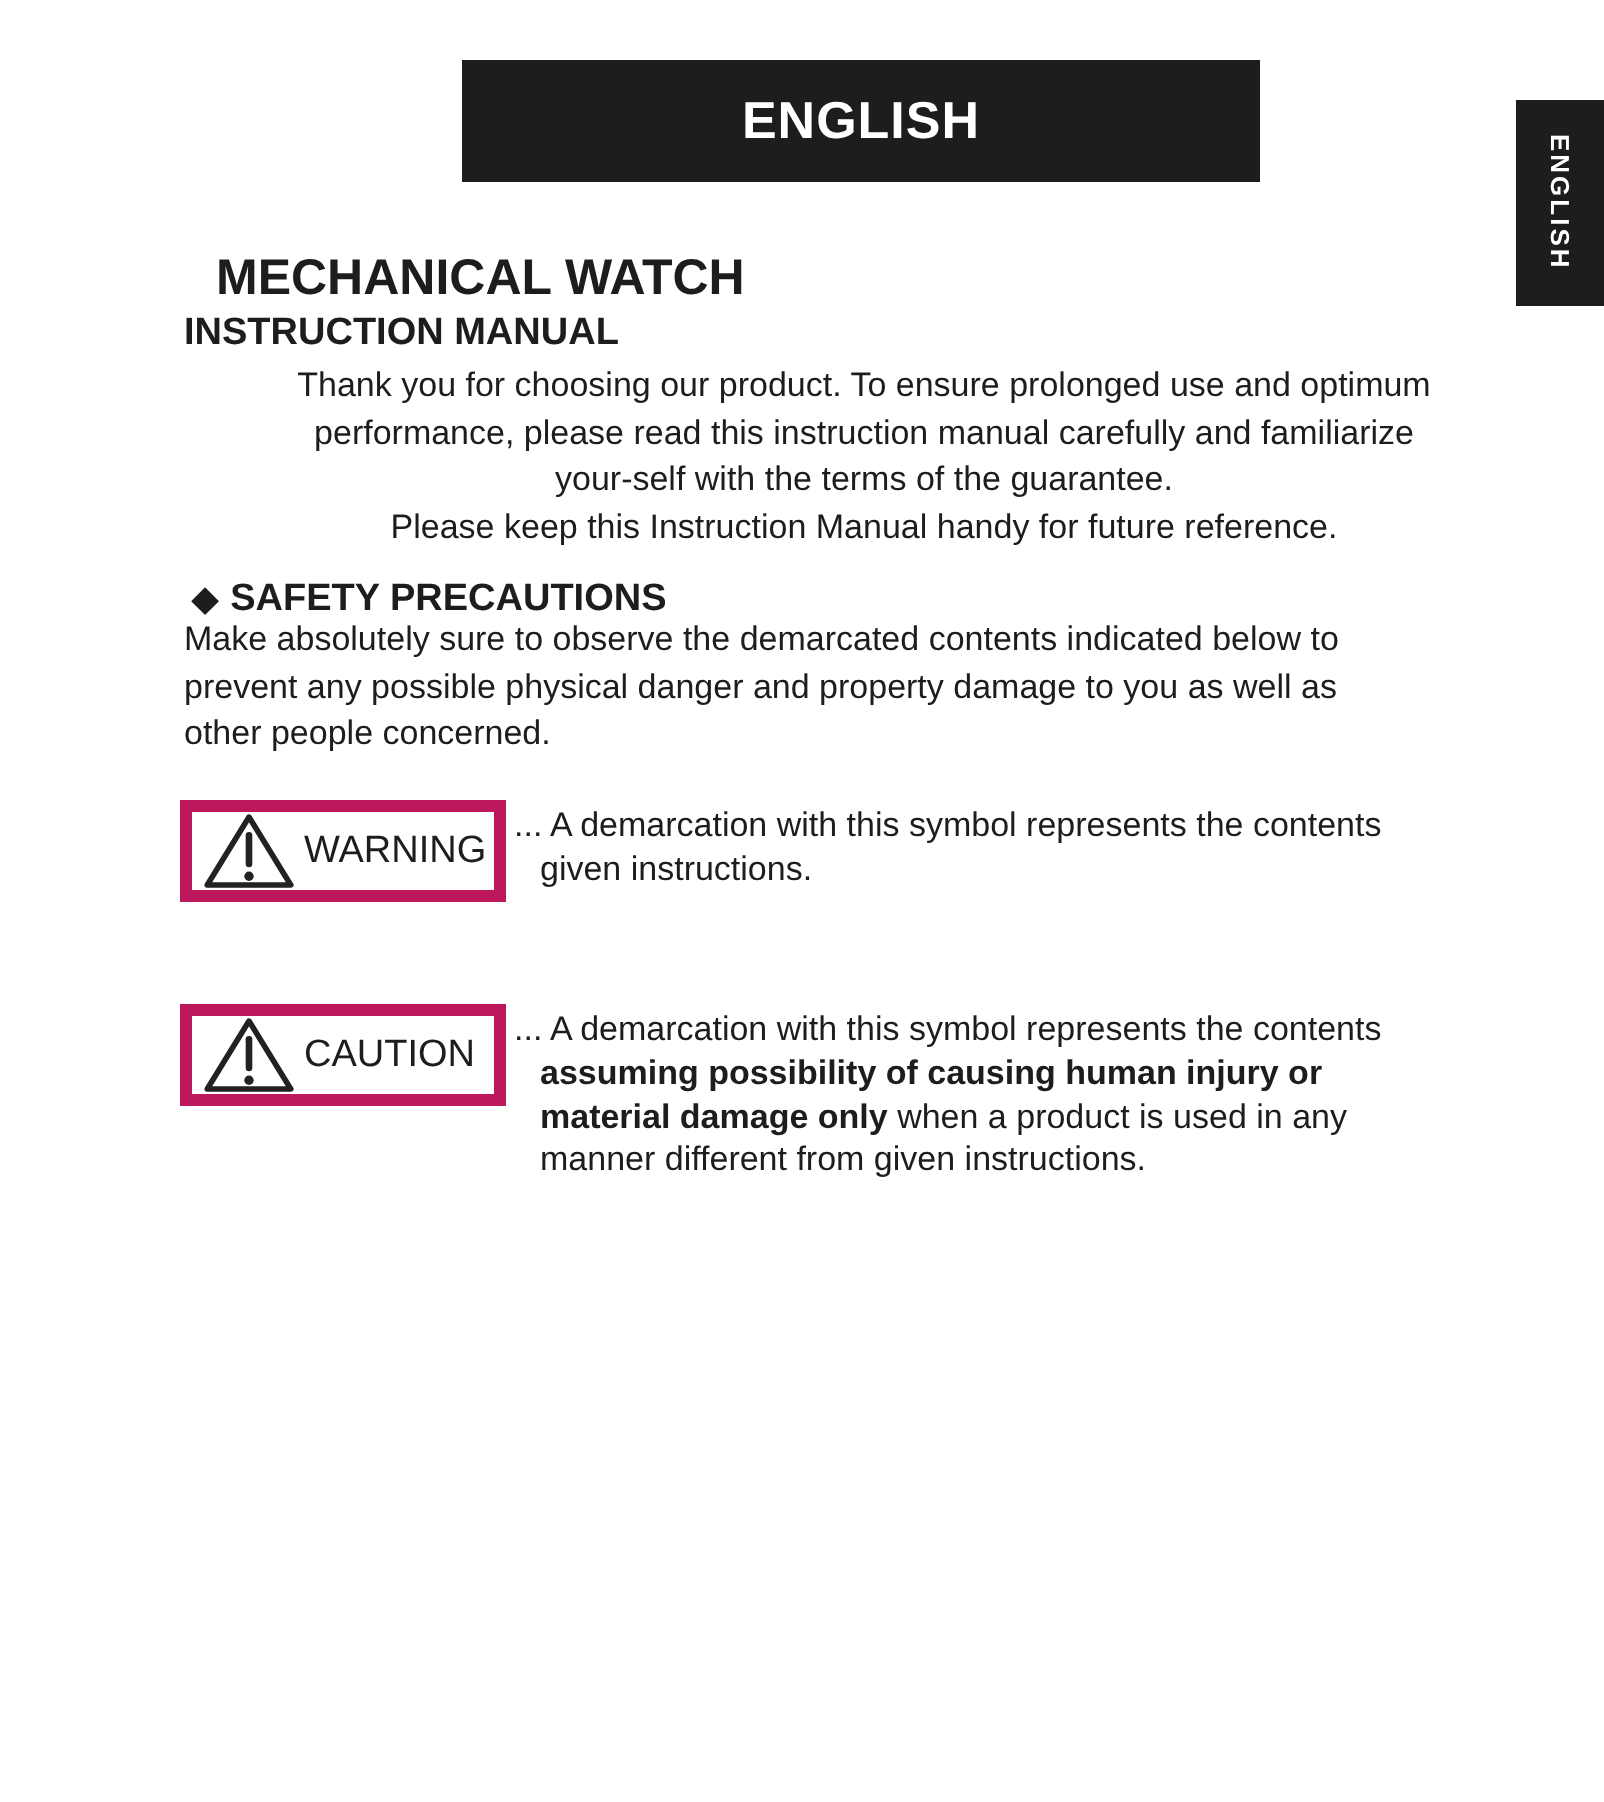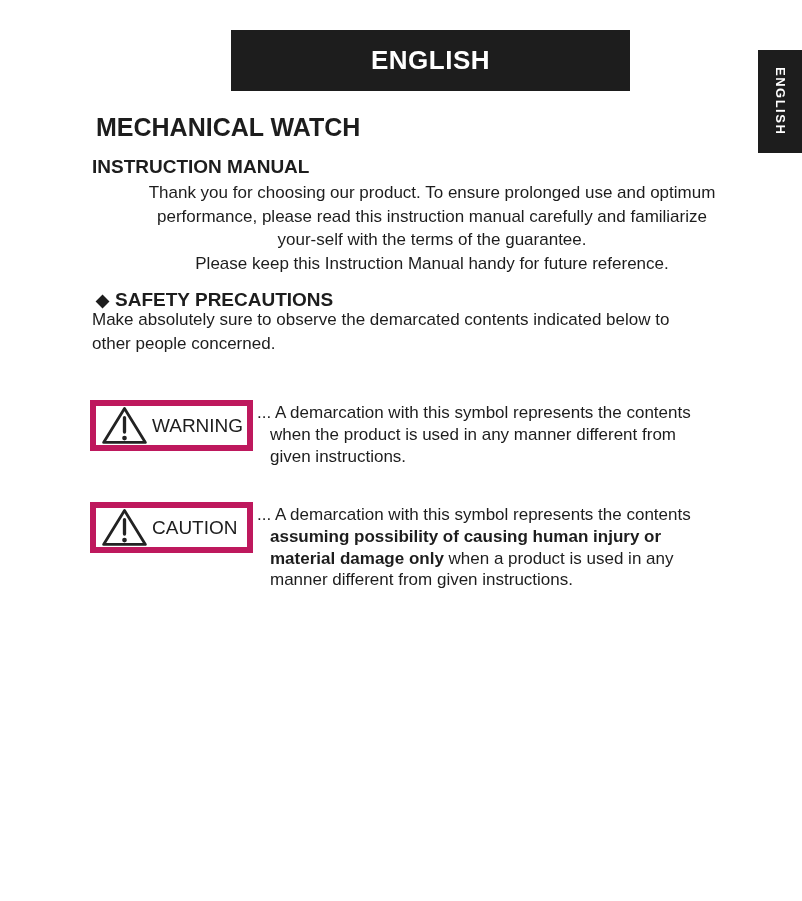--- a/index.html
+++ b/index.html
@@ -40,21 +40,21 @@
     writing-mode: vertical-rl;
     color: #ffffff;
     font-weight: bold;
     font-size: 13px;
     letter-spacing: 1.5px;
   }
 
   .doc-title {
     position: absolute;
     left: 92px; top: 109px;
-    margin: 4px;
+    margin: 16px;
     font-size: 25px;
     font-weight: bold;
     white-space: nowrap;
   }
   .doc-subtitle {
     position: absolute;
     left: 92px; top: 156px;
     margin: 0;
     font-size: 19px;
     font-weight: bold;
@@ -161,35 +161,35 @@
       <div class="line">Thank you for choosing our product. To ensure prolonged use and optimum</div>
       <div class="line">performance, please read this instruction manual carefully and familiarize</div>
       <div class="line">your-self with the terms of the guarantee.</div>
       <div class="line">Please keep this Instruction Manual handy for future reference.</div>
     </div>
 
   <h3 class="safety-heading"><span class="diamond">◆</span><span>SAFETY PRECAUTIONS</span></h3>
 
   <div class="safety-body">
       <div class="line">Make absolutely sure to observe the demarcated contents indicated below to</div>
+      <div class="line">prevent any possible physical danger and property damage to you as well as</div>
       <div class="line">other people concerned.</div>
     </div>
 
   <div class="notice notice-warning">
     <div class="notice-box">
       <svg viewBox="0 0 54 47" aria-hidden="true">
         <path d="M27 4 L51 43 L3 43 Z" fill="none" stroke="#222222" stroke-width="3.2" stroke-linejoin="round"></path>
         <path d="M27 14.5 L27 31" stroke="#222222" stroke-width="3.8" stroke-linecap="round" fill="none"></path>
         <circle cx="27" cy="38" r="2.7" fill="#222222"></circle>
       </svg>
       <span class="notice-label">WARNING</span>
     </div>
     <div class="notice-text">
         <div class="notice-line first"><span>... A demarcation with this symbol represents the contents</span></div>
-        <div class="notice-line"><span>when the product is used in any manner different from</span></div>
         <div class="notice-line"><span>given instructions.</span></div>
       </div>
   </div>
 
   <div class="notice notice-caution">
     <div class="notice-box">
       <svg viewBox="0 0 54 47" aria-hidden="true">
         <path d="M27 4 L51 43 L3 43 Z" fill="none" stroke="#222222" stroke-width="3.2" stroke-linejoin="round"></path>
         <path d="M27 14.5 L27 31" stroke="#222222" stroke-width="3.8" stroke-linecap="round" fill="none"></path>
         <circle cx="27" cy="38" r="2.7" fill="#222222"></circle>

